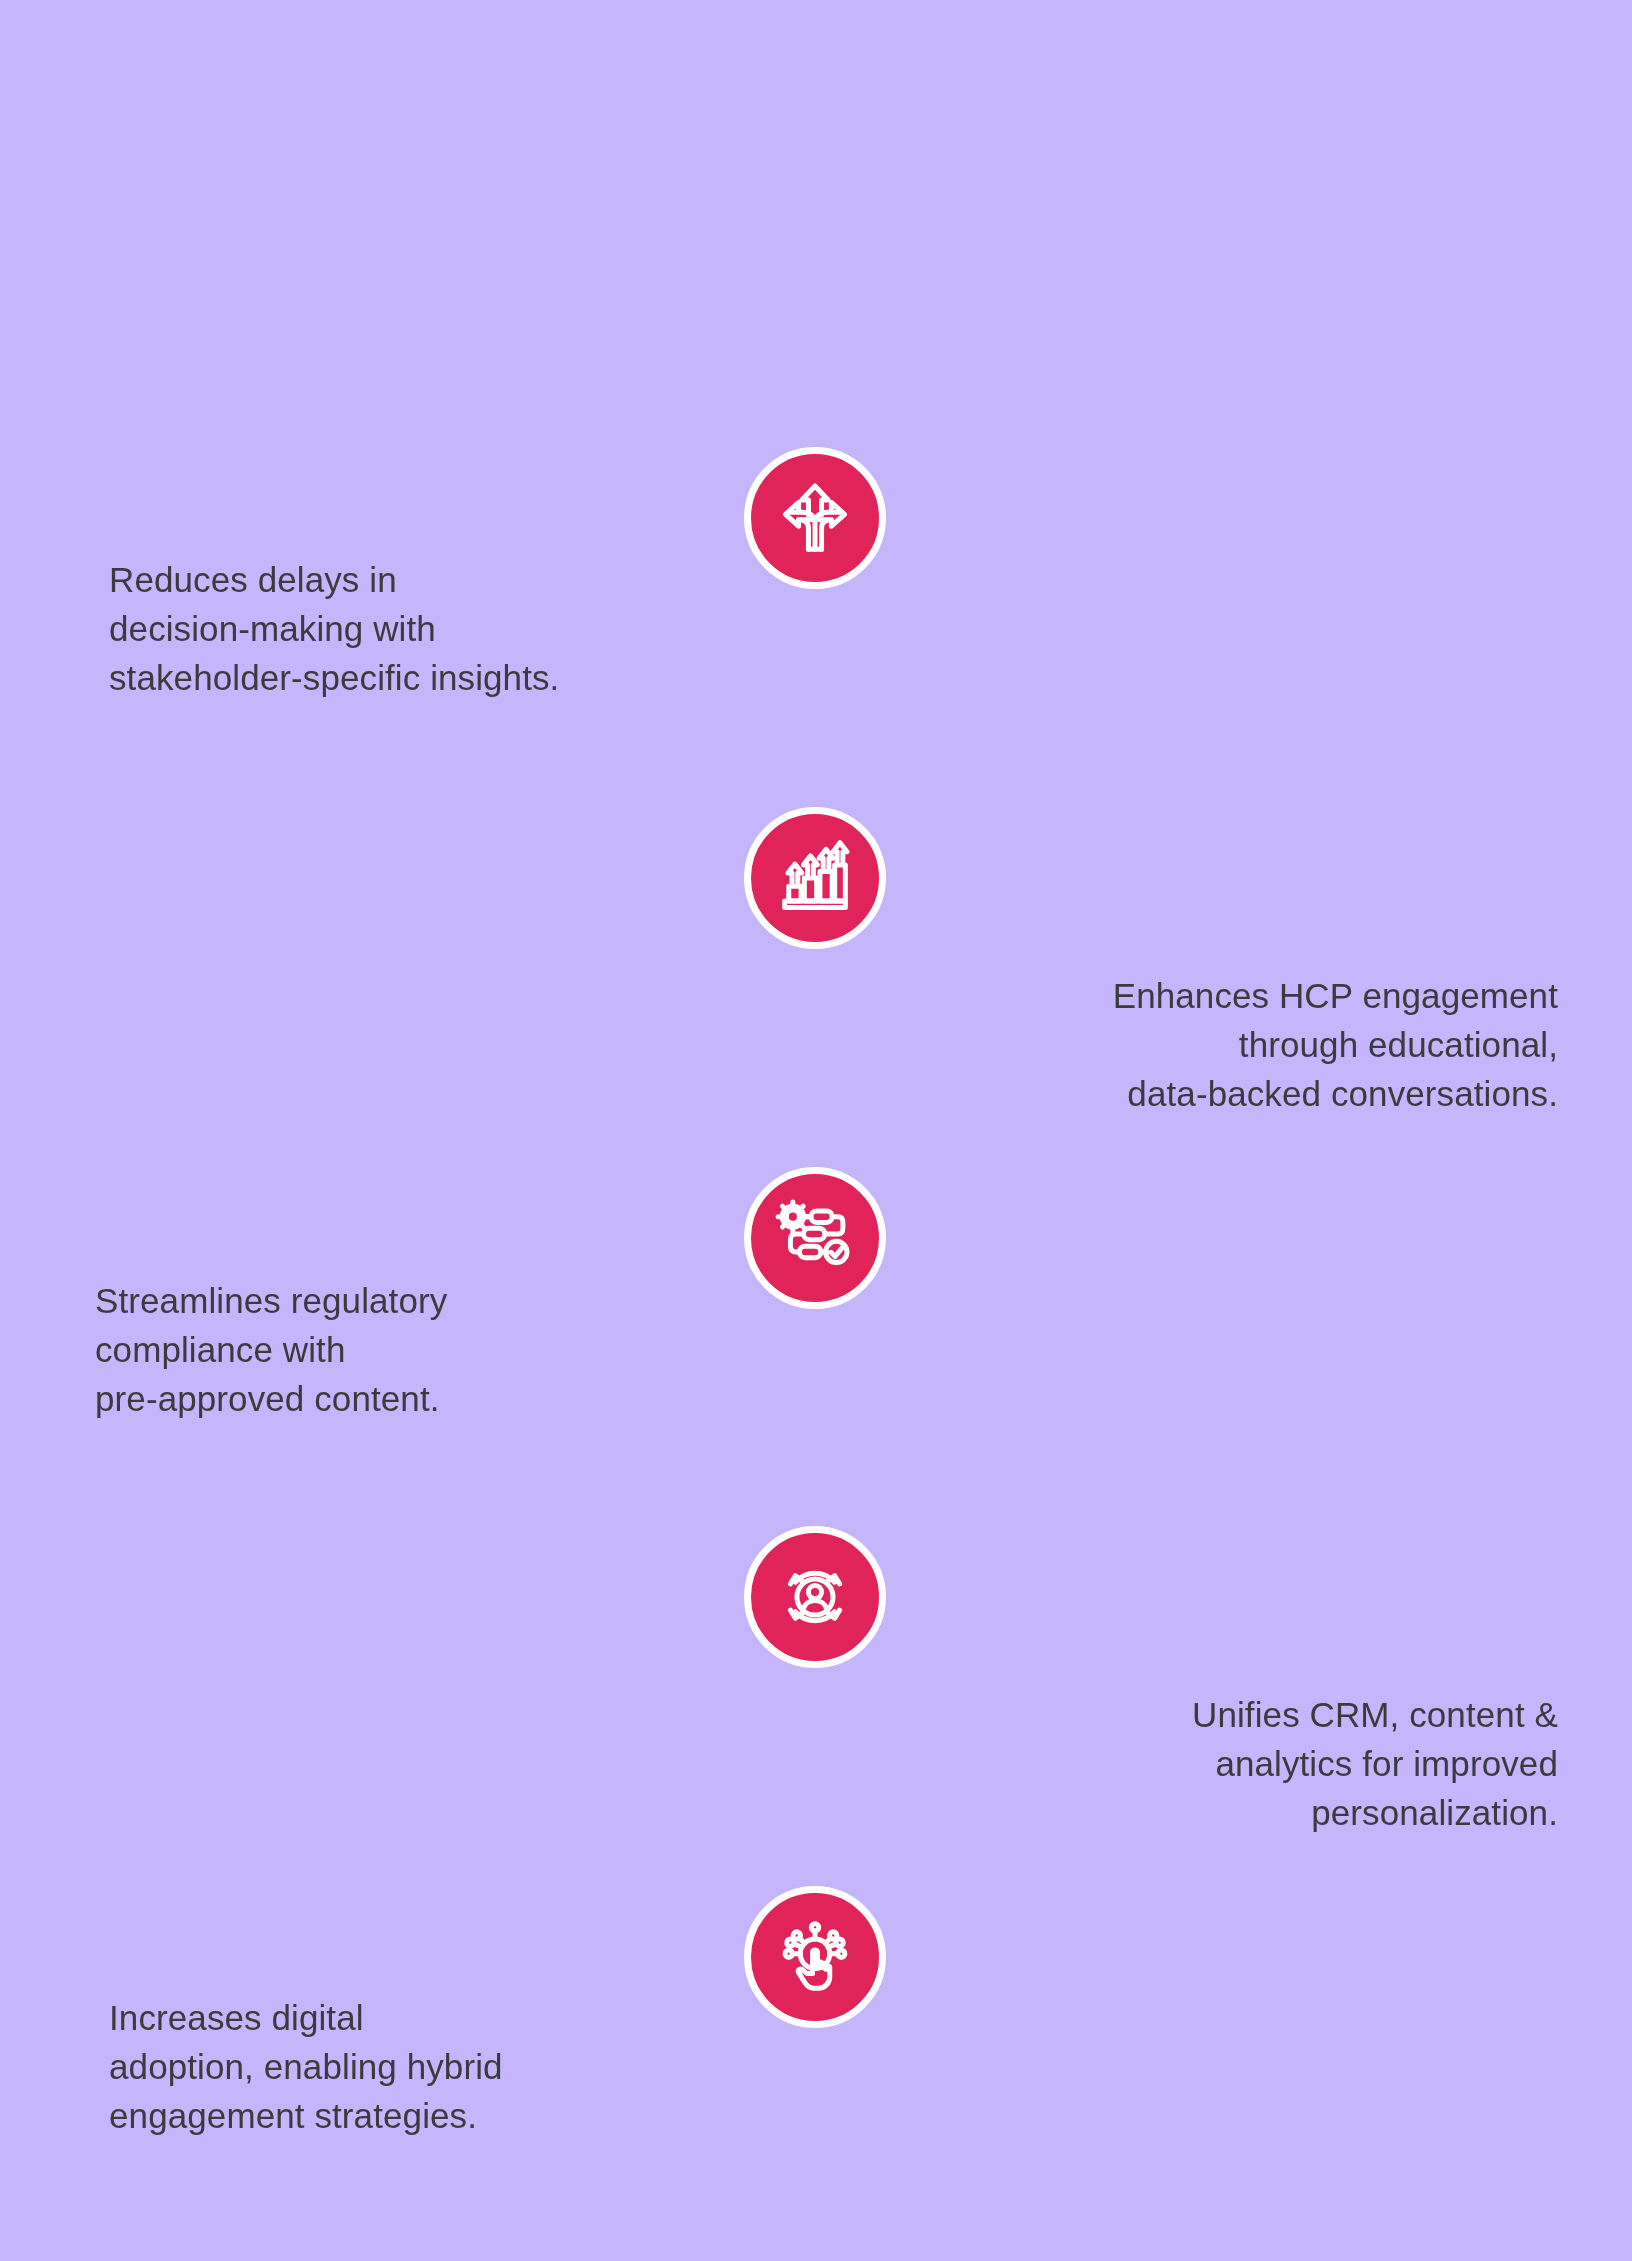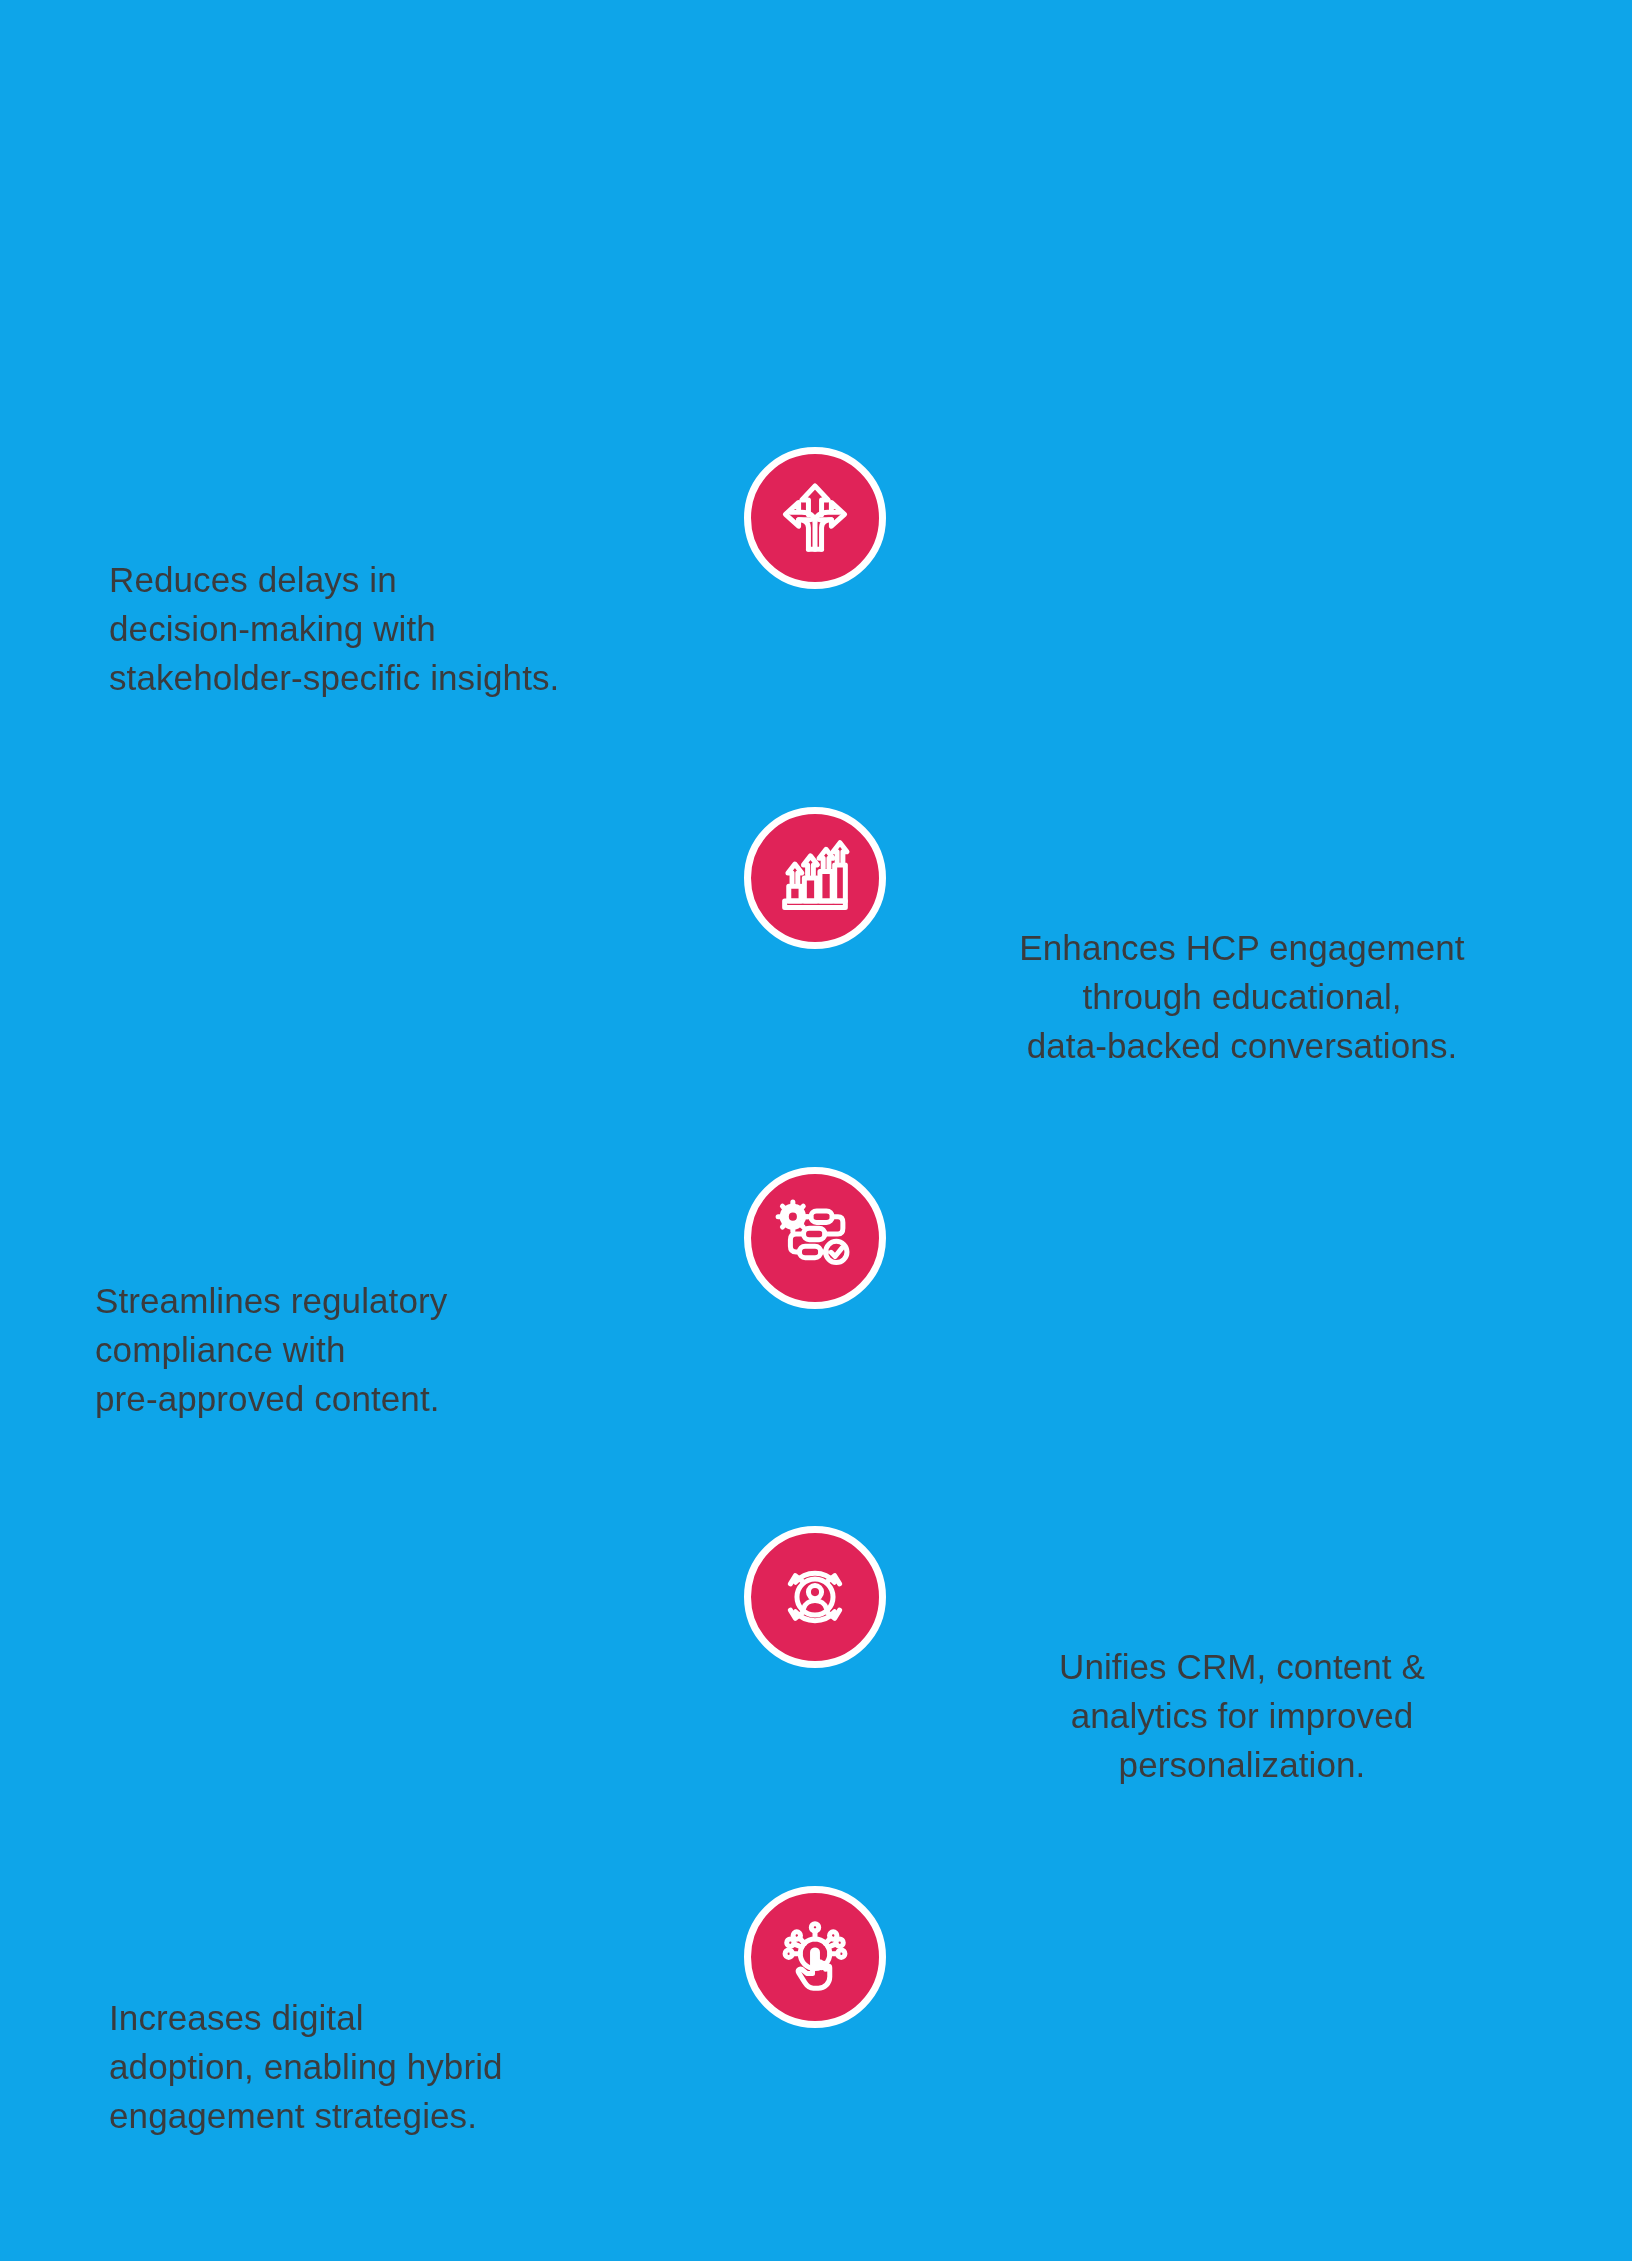--- a/index.html
+++ b/index.html
@@ -5,21 +5,21 @@
 <style>
   html, body {
     margin: 0;
     padding: 0;
     background: #000000;
   }
   #canvas {
     position: relative;
     width: 1633px;
     height: 2261px;
-    background: #0ea5e9;
+    background: #c4b5fd;
     overflow: hidden;
     font-family: "Liberation Sans", sans-serif;
   }
 
   
   .item {
     position: absolute;
     left: 0;
     width: 1633px;
     height: 0;
@@ -56,21 +56,21 @@
   .caption {
     position: absolute;
     color: #3B3B3D;
     font-size: 35px;
     line-height: 49px;
     font-weight: 400;
     letter-spacing: 0.1px;
     white-space: pre-line;
   }
   .caption.left  { text-align: left; }
-  .caption.right { text-align: center; }
+  .caption.right { text-align: right; margin-top: 48px; }
 </style>
 </head>
 <body>
 
 <div id="canvas">
 
   <div class="item">
     <div class="badge" style="left:744px; top:447px;">
       <svg viewBox="0 0 100 100">
         <path d="M50 88 L50 56 M50 56 C50 47 43 43 34 43 L20 43

